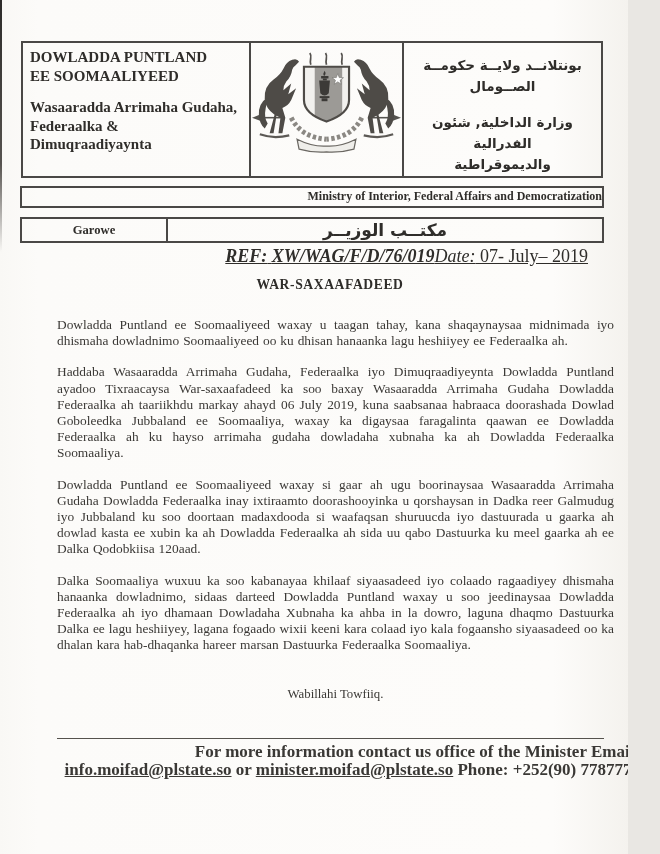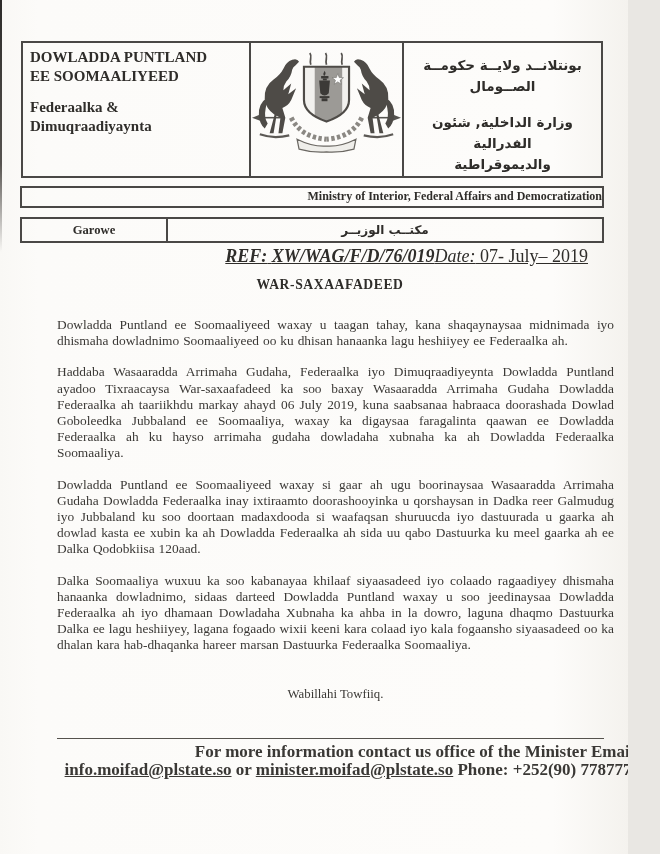--- a/index.html
+++ b/index.html
@@ -45,21 +45,21 @@
   }
   
   .office-row{
     position:absolute;left:20px;top:217px;width:584px;height:26px;
     box-sizing:border-box;border:2px solid var(--border);
     display:flex;font-weight:bold;font-size:12.6px;
   }
   .office-cell{display:flex;align-items:center;justify-content:center;box-sizing:border-box;}
   .office-cell.c1{width:212px;border-right:2px solid var(--border);}
   .office-cell.c2{width:146px;border-right:2px solid var(--border);}
-  .office-cell.c3{flex:1;direction:rtl;font-family:"DejaVu Sans", sans-serif;font-size:12px;}
+  .office-cell.c3{flex:1;direction:rtl;font-family:"DejaVu Sans", sans-serif;font-size:17px;}
   
   .ref-row{
     position:absolute;left:42px;top:246px;width:546px;
     display:flex;justify-content:flex-end;font-size:18px;
   }
   .ref-left{font-weight:bold;font-style:italic;text-decoration:underline;}
   .date-right{text-decoration:underline;font-weight:normal;}
   .date-right .lbl{font-style:italic;}
   
   .doc-title{
@@ -92,20 +92,21 @@
 
   <div class="scan-edge"></div>
 
   <div class="header-row">
     <div class="hdr-cell hdr-left">
       <div class="block">
         <div>DOWLADDA PUNTLAND</div>
         <div>EE SOOMAALIYEED</div>
       </div>
       <div class="block">
+        <div>Wasaaradda Arrimaha Gudaha,</div>
         <div>Federaalka &amp; Dimuqraadiyaynta</div>
       </div>
     </div>
 
     <div class="hdr-cell hdr-center">
 
       <svg width="149" height="112" viewBox="0 0 152 112" aria-hidden="true">
         <defs>
           <g id="horse">
             <path d="M6,76 L11,57 Q2,51 1,41 Q0,28 10,21 Q17,16 20,10 Q23,3 29,1 Q34,-1 36,3 L32,7 Q30,8 29,11 Q28,18 23,23 Q20,27 20,32 L28,25 L25,36 L33,30 L28,42 Q25,48 19,50 L22,60 L19,76 L15,76 L17,60 L13,58 L10,76 Z"></path>

